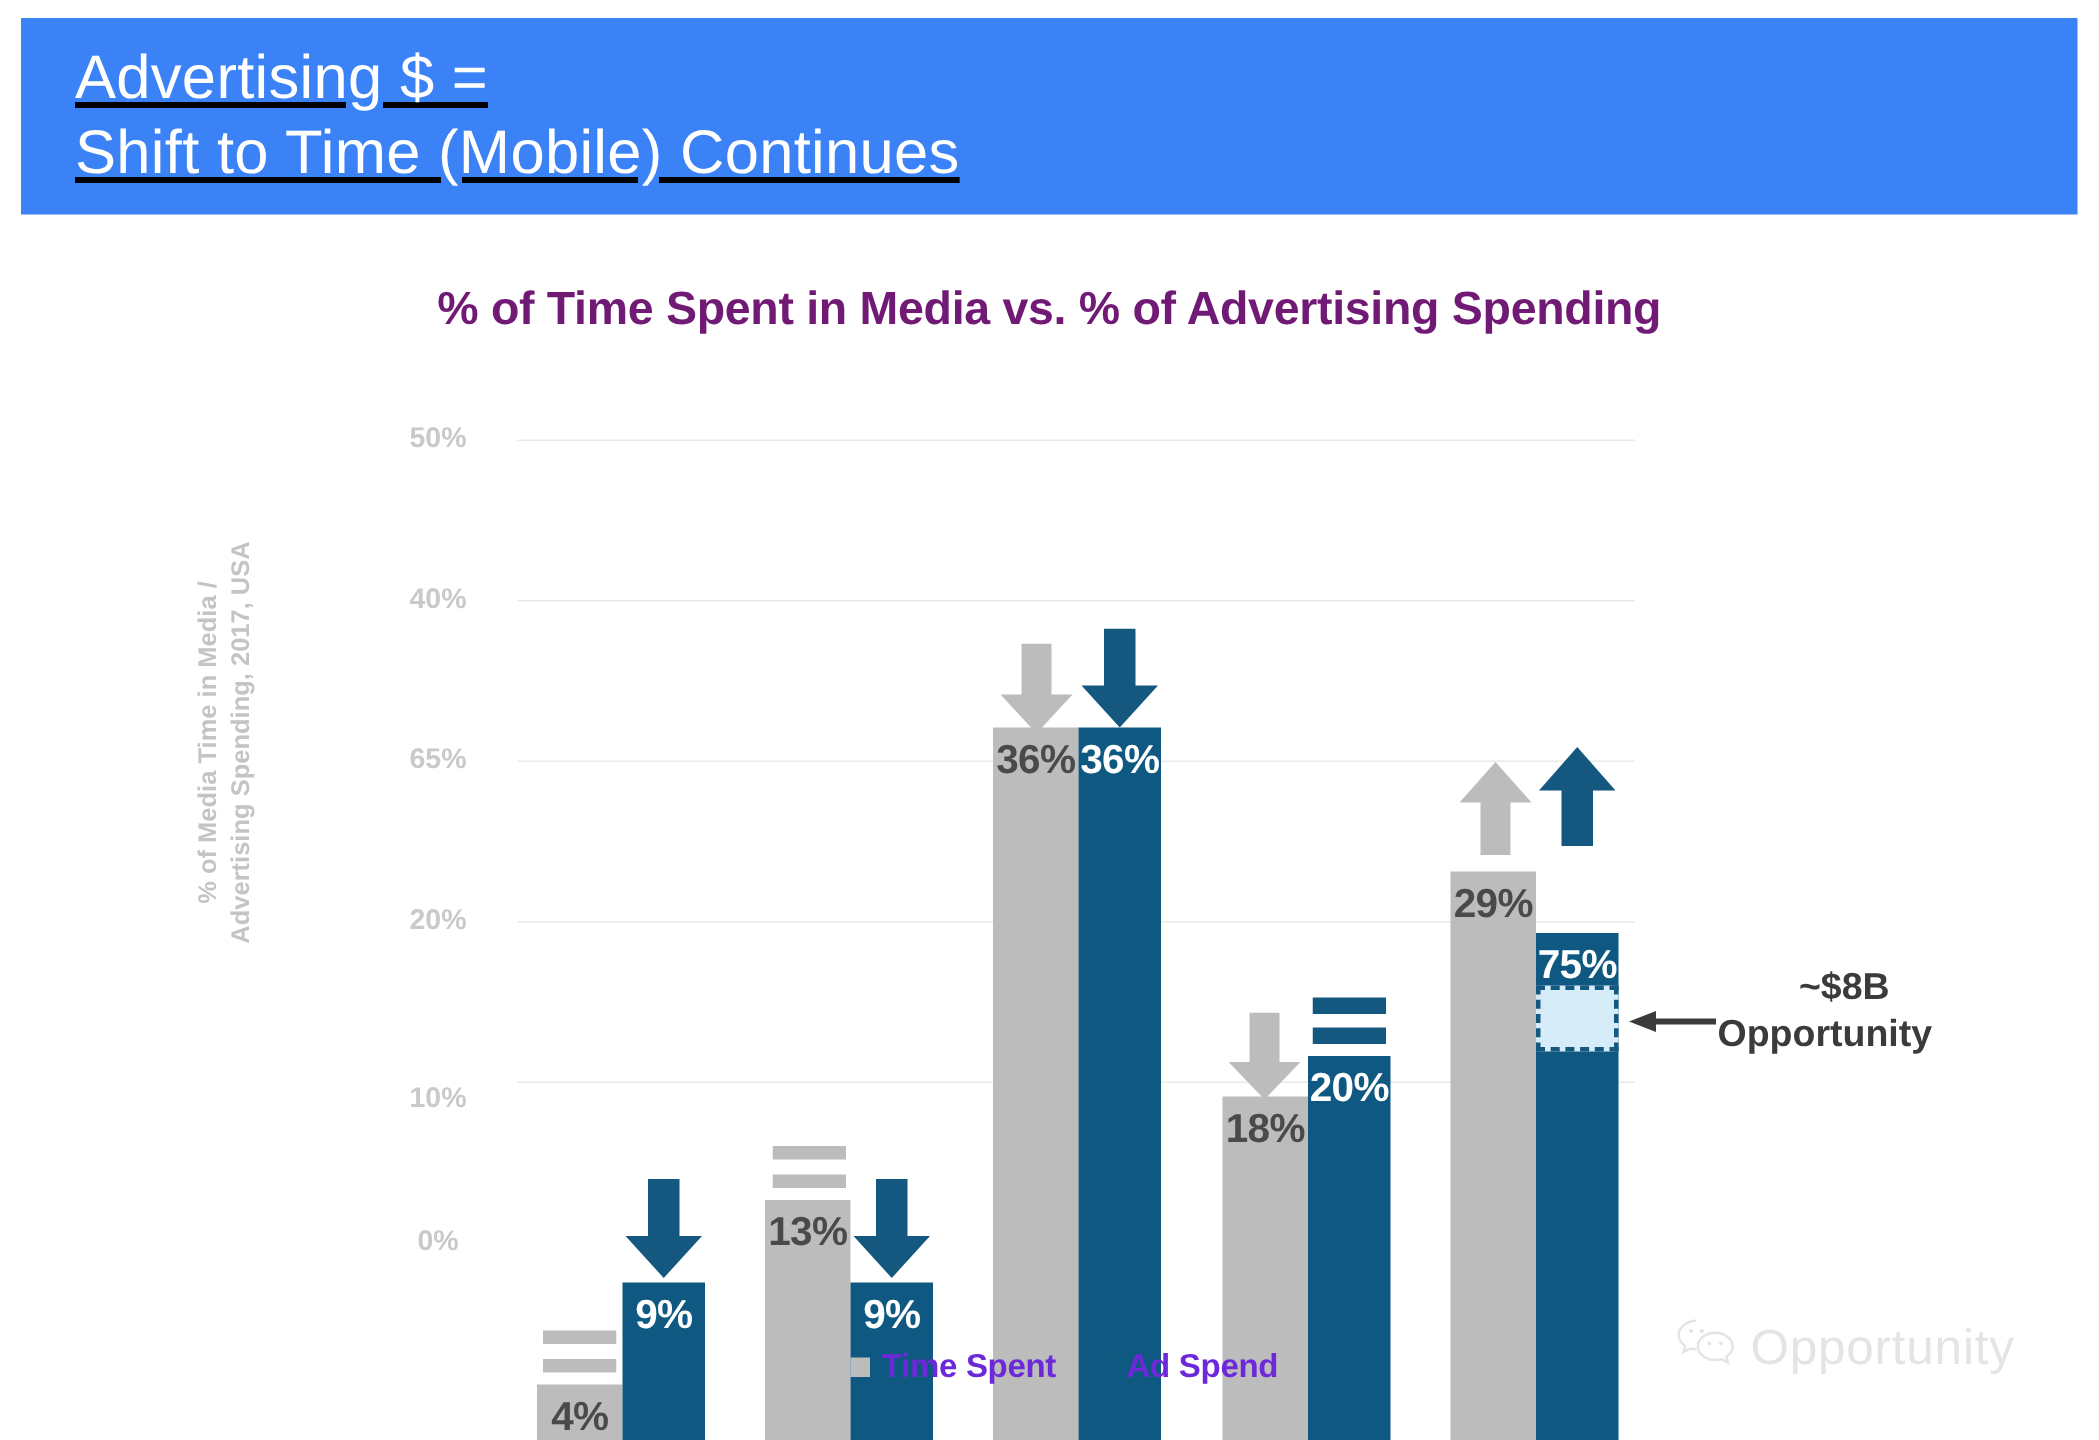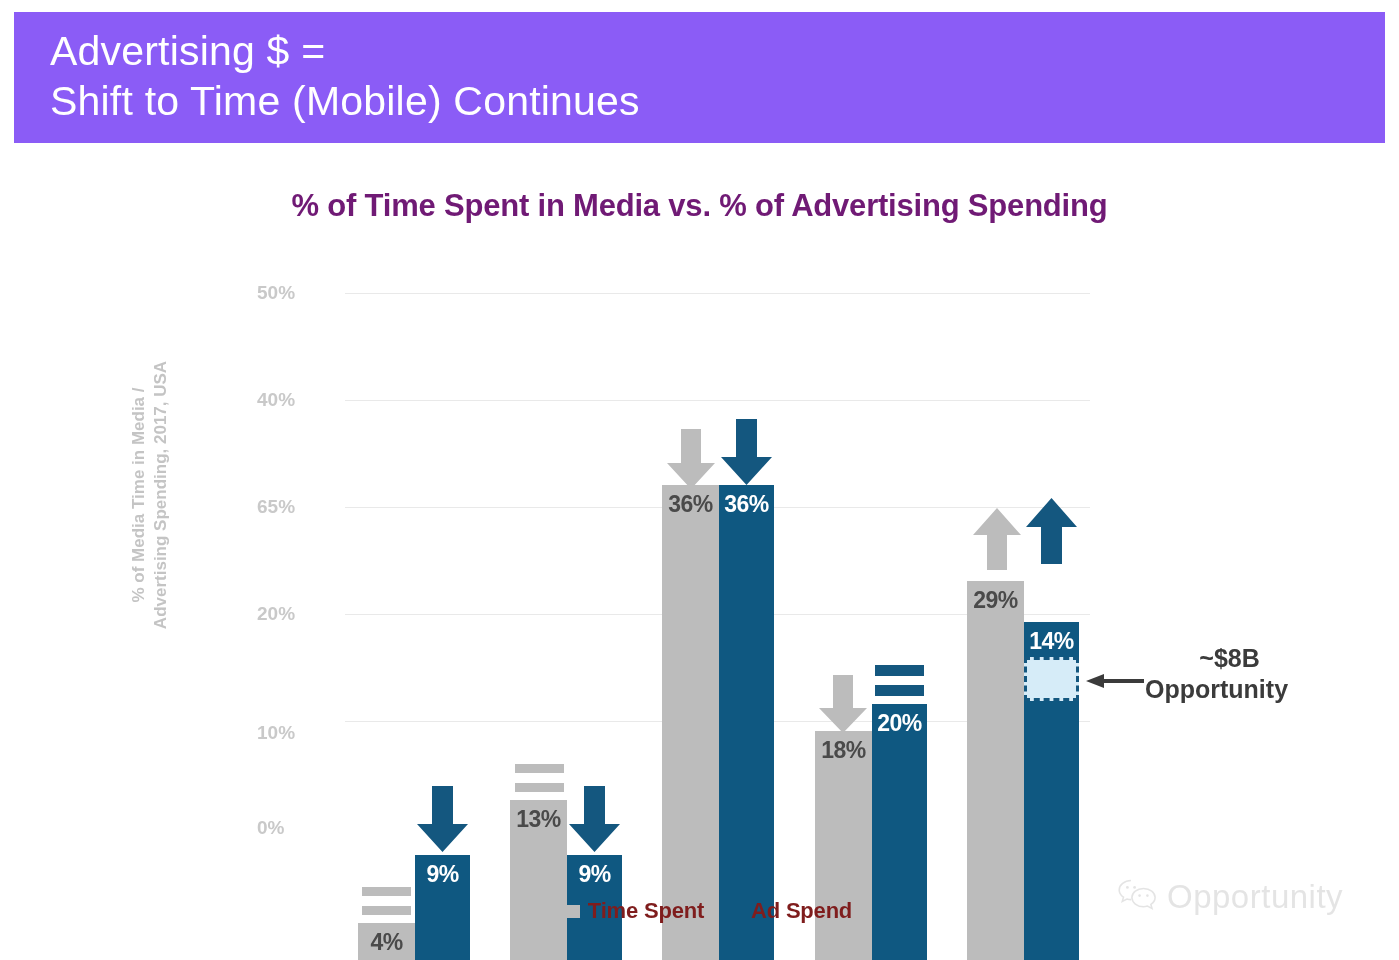--- a/index.html
+++ b/index.html
@@ -7,23 +7,24 @@
     width:1399px;height:960px;
     background:#ffffff;
     font-family:"Liberation Sans", sans-serif;
     overflow:hidden;
     position:relative;
   }
 
   
   .banner{
     position:absolute;left:14px;top:12px;width:1371px;height:131px;
-    background:#8b5cf6;
+    background:#3b82f6;
     box-sizing:border-box;
     padding:14px 0 0 36px;
+    text-decoration:underline;
   }
   .banner-line{
     color:#ffffff;
     font-size:41px;
     line-height:50px;
     font-weight:400;
     letter-spacing:.2px;
     white-space:nowrap;
   }
 
@@ -50,32 +51,32 @@
 
   
   .plot{
     position:absolute;left:345px;top:150px;width:745px;height:685px;
   }
   .gridline{
     position:absolute;left:0;width:745px;height:1px;background:#e9e9e9;
   }
   .ytick{
     position:absolute;right:1072px;   
-    width:70px;text-align:left;
+    width:70px;text-align:center;
     color:#c9c9c9;font-size:19px;font-weight:bold;
     transform:translateY(-11px);
   }
 
   
   .bar{position:absolute;bottom:0;}
   .bar.gray{background:#bcbcbc;}
   .bar.blue{background:#0f5881;}
   .bar-value{
     position:absolute;left:0;width:100%;
-    text-align:center;font-size:23px;font-weight:bold;
+    text-align:center;font-size:27px;font-weight:bold;
     letter-spacing:-.5px;
   }
   .bar.gray .bar-value{color:#4a4a4a;top:6px;}
   .bar.blue .bar-value{color:#ffffff;top:6px;}
 
   
   .glyph{position:absolute;}
   .glyph svg{display:block;}
 
   
@@ -95,21 +96,21 @@
   .opp-arrow{position:absolute;}
 
   
   .legend{
     position:absolute;left:0;top:755px;width:1399px;
     display:flex;justify-content:center;align-items:center;gap:26px;
     padding-left:10px;
   }
   .legend-item{display:flex;align-items:center;gap:8px;}
   .legend-swatch{width:13px;height:13px;display:inline-block;}
-  .legend-label{font-size:22px;font-weight:bold;color:#7f1d1d;letter-spacing:-.2px;}
+  .legend-label{font-size:22px;font-weight:bold;color:#6d28d9;letter-spacing:-.2px;}
 
   
   .watermark{
     position:absolute;left:1118px;top:878px;
     display:flex;align-items:center;gap:9px;
     opacity:.55;
   }
   .wm-text{font-size:33px;color:#cfcfcf;letter-spacing:.5px;}
 </style>
 </head>
@@ -220,21 +221,21 @@
     <div class="bar gray" style="left:622px;width:57px;height:397.3px">
       <span class="bar-value">29%</span>
     </div>
     <div class="glyph" style="left:628px;top:215px">
       <svg width="48" height="62" viewBox="0 0 48 62">
           <path d="M24 0 L48 27 H34 V62 H14 V27 H0 Z" fill="#bcbcbc"></path>
         </svg>
     </div>
 
     <div class="bar blue" style="left:679px;width:55px;height:356.2px">
-      <span class="bar-value">14%</span>
+      <span class="bar-value">75%</span>
     </div>
     <div class="glyph" style="left:681px;top:205px">
       <svg width="51" height="66" viewBox="0 0 51 66">
           <path d="M25.5 0 L51 29 H36 V66 H15 V29 H0 Z" fill="#14577f"></path>
         </svg>
     </div>
 
     <div class="opp-box" style="left:679px;top:364px;width:55px;height:44px"></div>
 
     <div class="opp-arrow" style="left:741px;top:381px">

